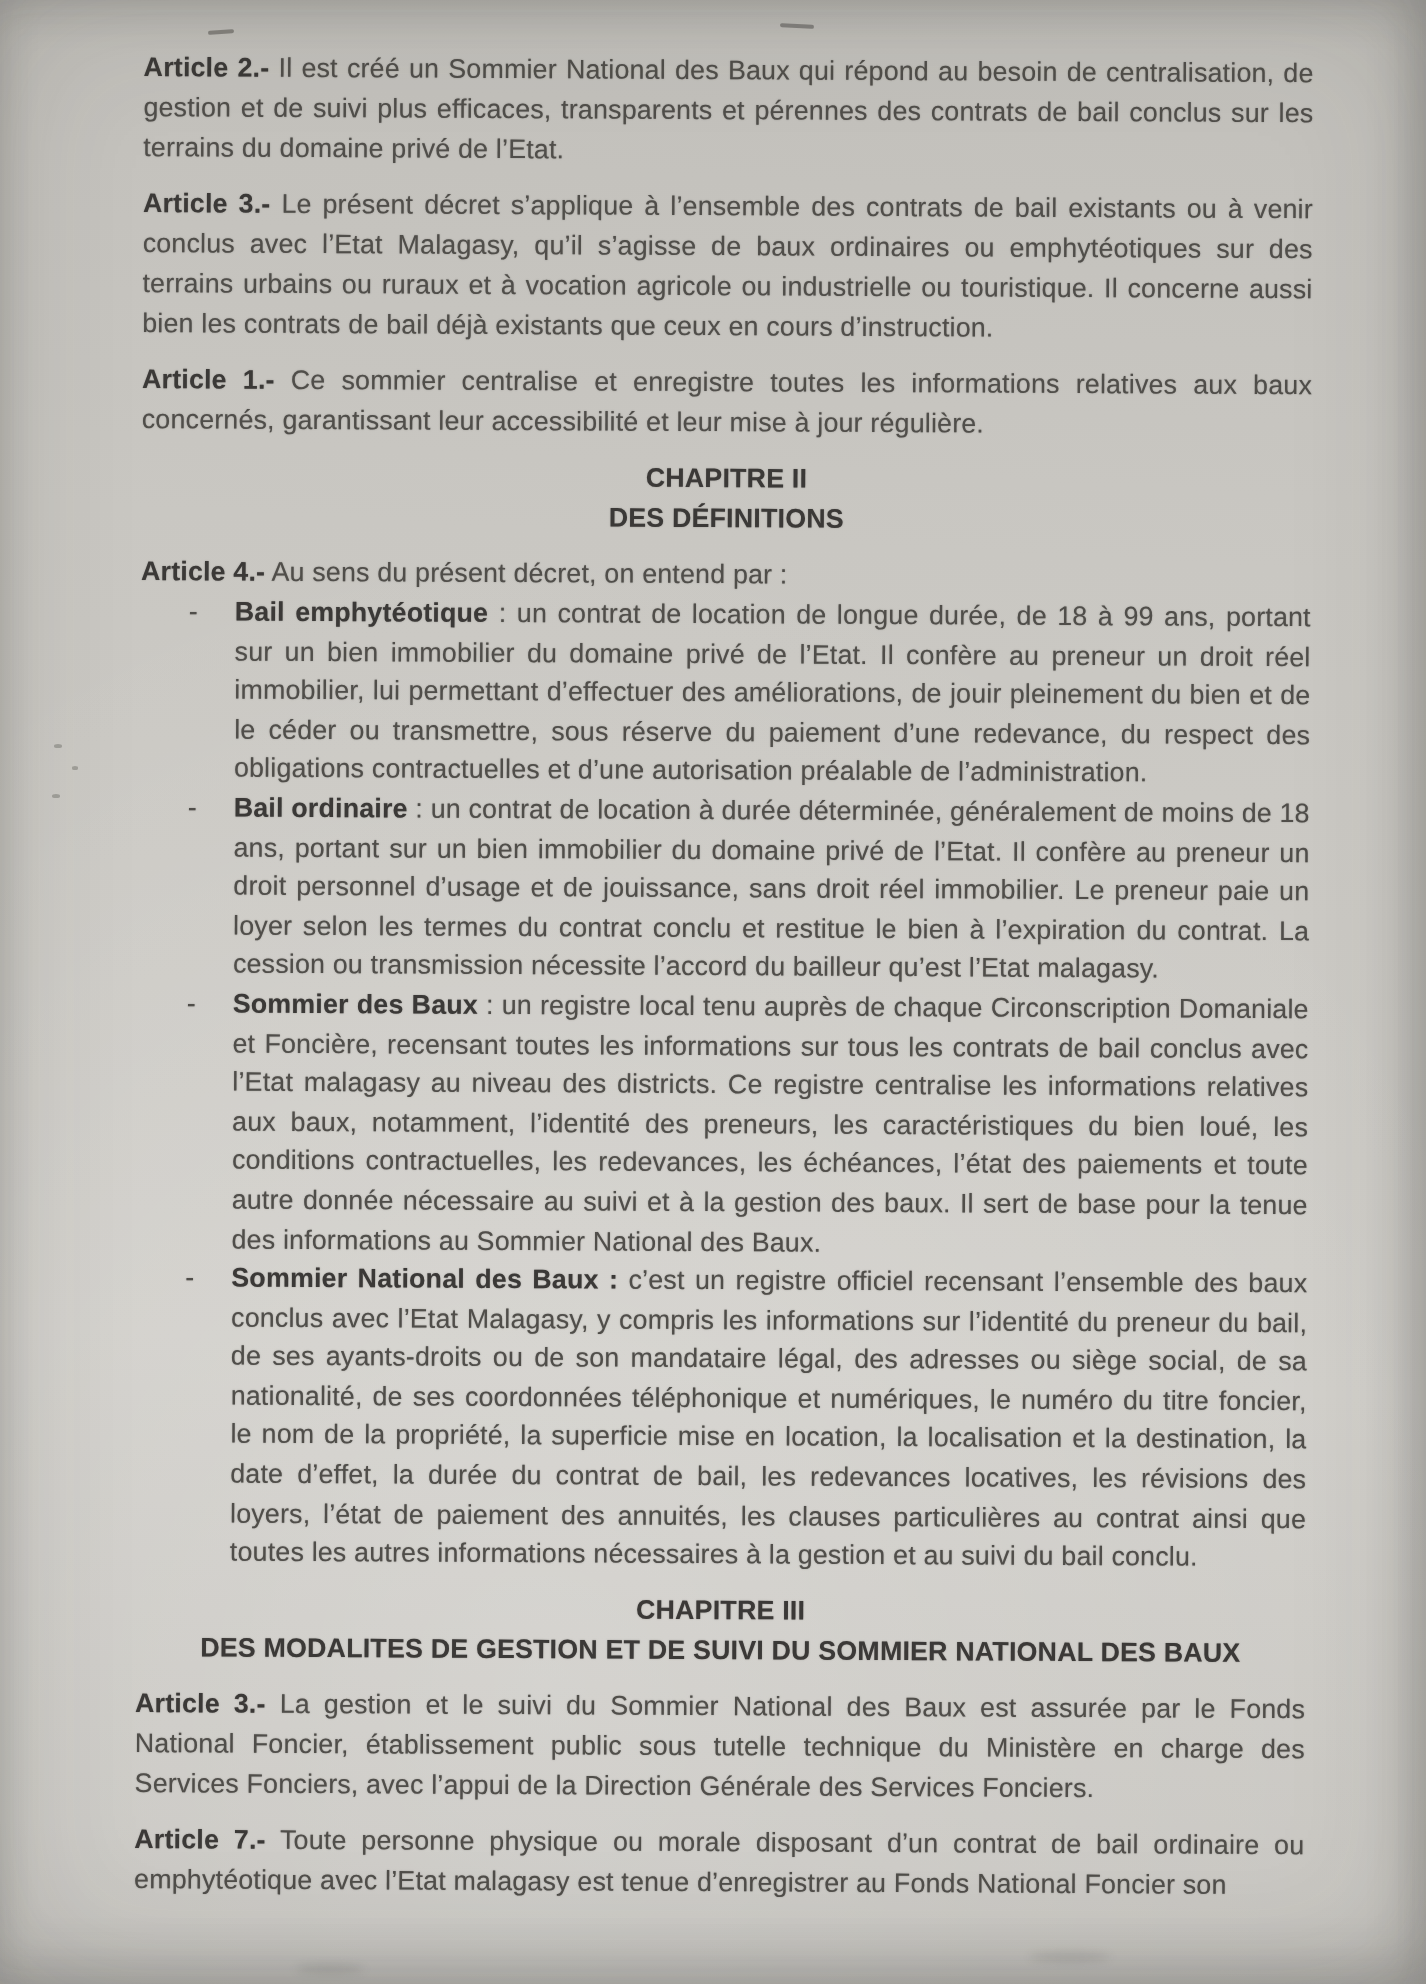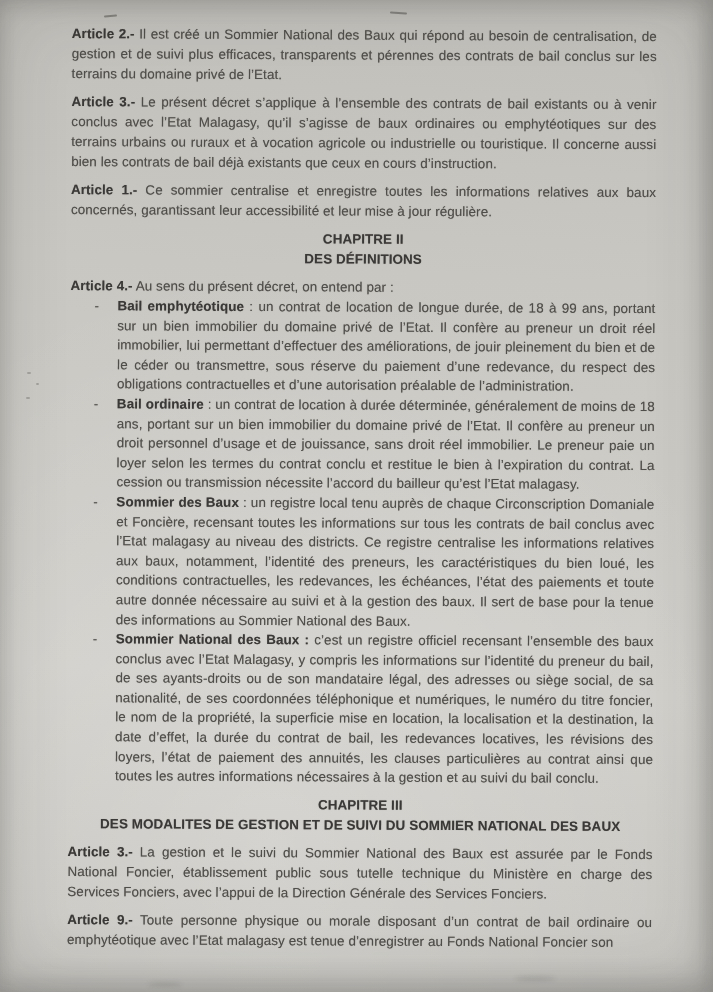--- a/index.html
+++ b/index.html
@@ -86,21 +86,21 @@
       <li class="def-item"><span class="dash">-</span><b>Sommier National des Baux :</b> <span>c’est un registre officiel recensant l’ensemble des baux conclus avec l’Etat Malagasy, y compris les informations sur l’identité du preneur du bail, de ses ayants-droits ou de son mandataire légal, des adresses ou siège social, de sa nationalité, de ses coordonnées téléphonique et numériques, le numéro du titre foncier, le nom de la propriété, la superficie mise en location, la localisation et la destination, la date d’effet, la durée du contrat de bail, les redevances locatives, les révisions des loyers, l’état de paiement des annuités, les clauses particulières au contrat ainsi que toutes les autres informations nécessaires à la gestion et au suivi du bail conclu.</span></li>
     </ul>
 
     <p class="chapter">
         <span>CHAPITRE III</span>
         <span>DES MODALITES DE GESTION ET DE SUIVI DU SOMMIER NATIONAL DES BAUX</span>
       </p>
 
     <p class="para"><b>Article 3.-</b> <span>La gestion et le suivi du Sommier National des Baux est assurée par le Fonds National Foncier, établissement public sous tutelle technique du Ministère en charge des Services Fonciers, avec l’appui de la Direction Générale des Services Fonciers.</span></p>
 
-    <p class="para"><b>Article 9.-</b> <span>Toute personne physique ou morale disposant d’un contrat de bail ordinaire ou emphytéotique avec l’Etat malagasy est tenue d’enregistrer au Fonds National Foncier son</span></p>
+    <p class="para"><b>Article 7.-</b> <span>Toute personne physique ou morale disposant d’un contrat de bail ordinaire ou emphytéotique avec l’Etat malagasy est tenue d’enregistrer au Fonds National Foncier son</span></p>
 
   </div>
 
   <div class="stray-mark stray-1"></div>
   <div class="stray-mark stray-2"></div>
   <div class="speck speck-1"></div>
   <div class="speck speck-2"></div>
   <div class="speck speck-3"></div>
   <div class="smudge smudge-1"></div>
   <div class="smudge smudge-2"></div>

